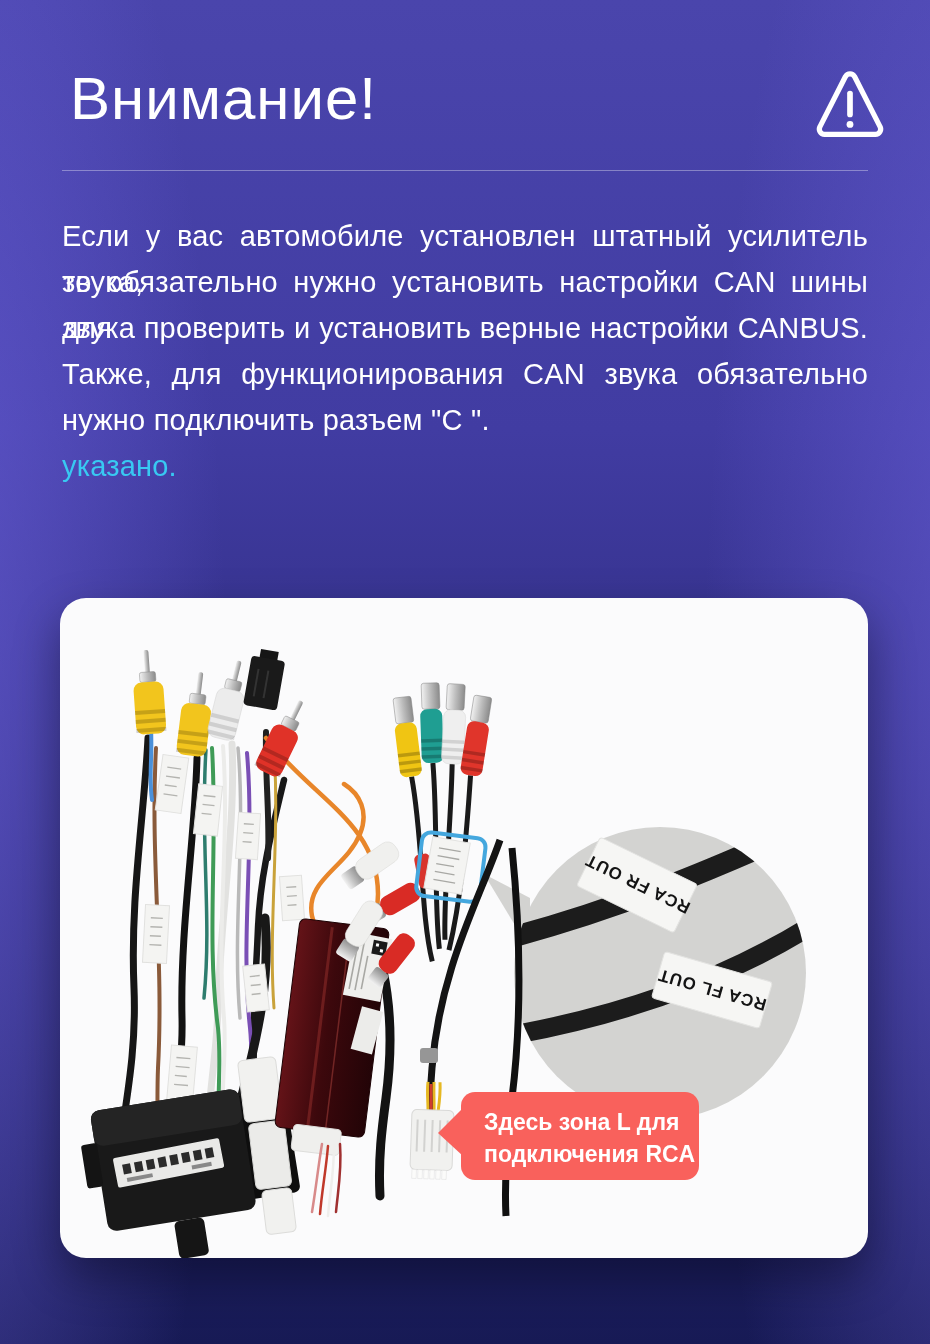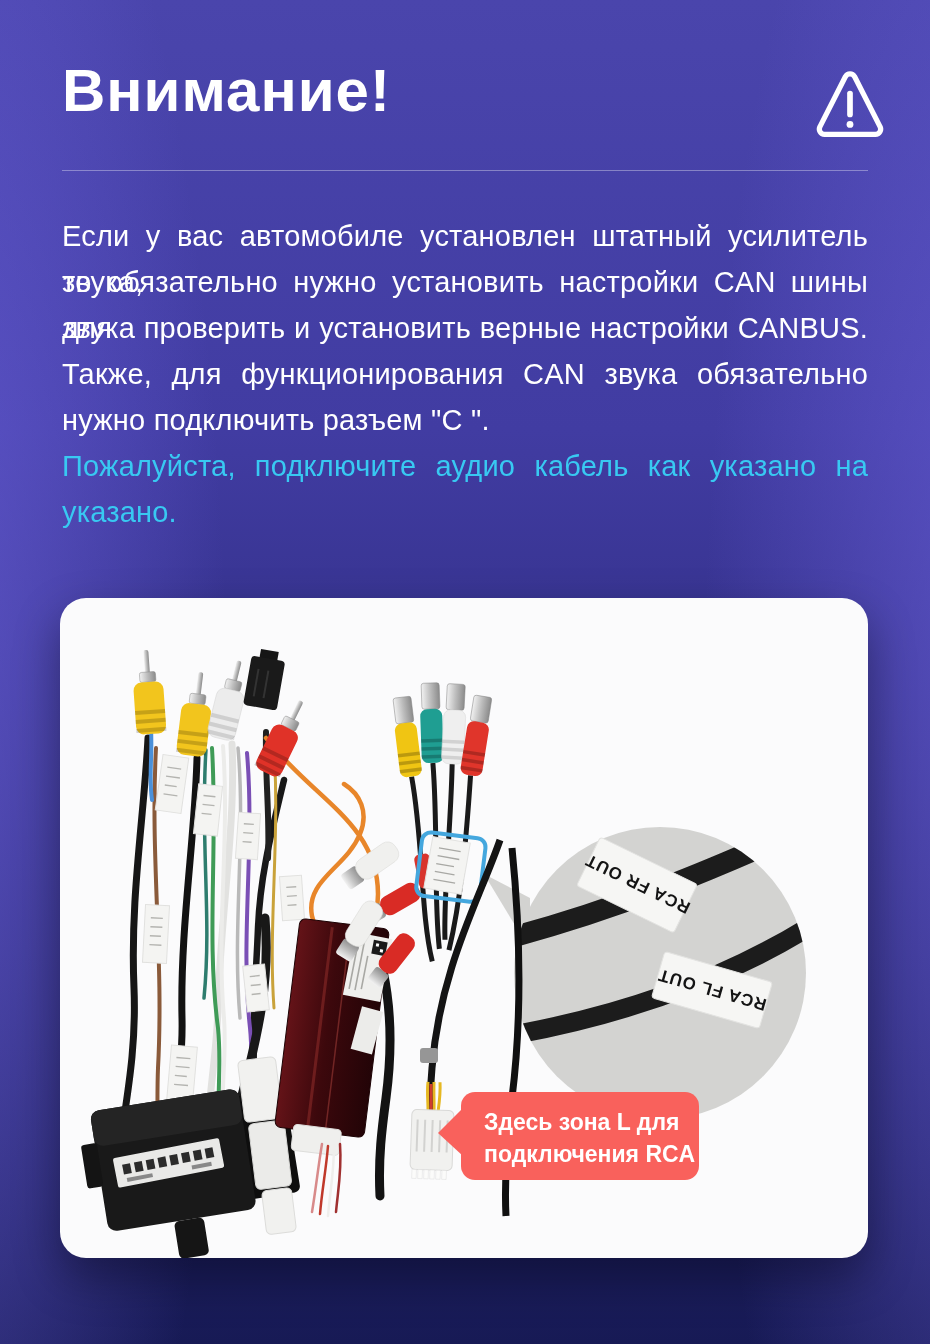--- a/index.html
+++ b/index.html
@@ -5,22 +5,22 @@
   html,body{margin:0;padding:0;background:#14164e;}
   .screen{
     position:relative;width:930px;height:1344px;overflow:hidden;
     font-family:"Liberation Sans","DejaVu Sans",sans-serif;
     background:
       radial-gradient(50% 130% at -8% 55%, rgba(118,106,235,.60) 0%, rgba(118,106,235,0) 65%),
       radial-gradient(50% 130% at 108% 55%, rgba(118,106,235,.55) 0%, rgba(118,106,235,0) 65%),
       linear-gradient(180deg,#4a45ac 0%,#413ca2 32%,#2c2a7c 64%,#171a55 100%);
   }
   .page-title{
-    position:absolute;left:62px;top:58px;margin:0;
-    color:#ffffff;font-size:60px;font-weight:700;letter-spacing:1px;line-height:1.1;
+    position:absolute;left:62px;top:58px;margin:8px;
+    color:#ffffff;font-size:60px;font-weight:400;letter-spacing:1px;line-height:1.1;
   }
   .warn-icon{position:absolute;left:812px;top:68px;width:76px;height:74px;}
   .divider{position:absolute;left:62px;top:170px;width:806px;height:1px;background:rgba(255,255,255,.35);}
   .body-text{position:absolute;left:62px;top:213px;width:806px;color:#ffffff;}
   .bline{font-size:29px;line-height:46px;height:46px;text-align:left;letter-spacing:.2px;}
   .bline.just{text-align:justify;text-align-last:justify;}
   .bline.accent{color:#38c9f2;}
   .figure-card{
     position:absolute;left:60px;top:598px;width:808px;height:660px;
     background:#fbfbfc;border-radius:26px;overflow:hidden;
@@ -43,21 +43,20 @@
   </svg>
 
   <div class="divider"></div>
 
   <div class="body-text">
     <div class="bline just">Если у вас автомобиле установлен штатный усилитель звука,</div>
     <div class="bline just">то обязательно нужно установить настройки CAN шины для</div>
     <div class="bline just">звука проверить и установить верные настройки CANBUS.</div>
     <div class="bline just">Также, для функционирования CAN звука обязательно</div>
     <div class="bline">нужно подключить разъем "C ".</div>
-    <div class="bline just accent">Пожалуйста, подключите аудио кабель как указано на</div>
     <div class="bline accent">указано.</div>
   </div>
 
   <div class="figure-card">
     <svg width="808" height="660" viewBox="0 0 808 660">
       <defs>
         <linearGradient id="silver" x1="0" y1="0" x2="1" y2="0">
           <stop offset="0" stop-color="#f2f2f2"></stop>
             <stop offset=".5" stop-color="#bcbcbc"></stop>
             <stop offset="1" stop-color="#8b8b8b"></stop>

